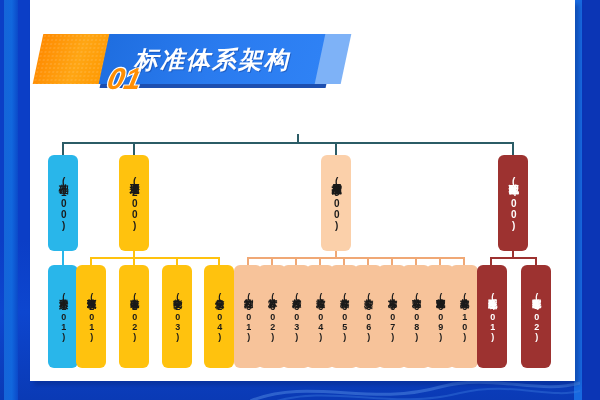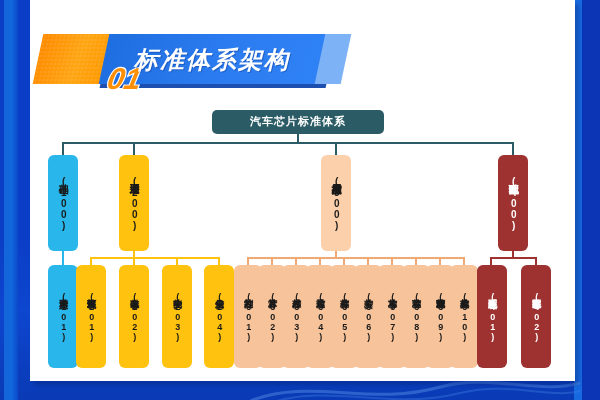--- a/index.html
+++ b/index.html
@@ -159,21 +159,20 @@
     <div class="title-ribbon"></div>
     <div class="title-ribbon-tail"></div>
     <div class="title-underline"></div>
     <div class="badge-underline"></div>
     <div class="badge-num">01</div>
     <div class="title-text">标准体系架构</div>
   </div>
 
   <div class="chart">
 
-    <div class="node root" style="left:182px; top:110px; width:172px; height:24px;">汽车芯片标准体系</div>
 
     <div class="conn teal" style="left:267px; top:134px; width:2px; height:9px;"></div>
 
     <div class="conn teal" style="left:32px; top:142px; width:452px; height:2px;"></div>
 
     <div class="conn teal" style="left:32px; top:142px; width:2px; height:13px;"></div>
     <div class="conn teal" style="left:103px; top:142px; width:2px; height:13px;"></div>
     <div class="conn teal" style="left:305px; top:142px; width:2px; height:13px;"></div>
     <div class="conn teal" style="left:482px; top:142px; width:2px; height:13px;"></div>
 

